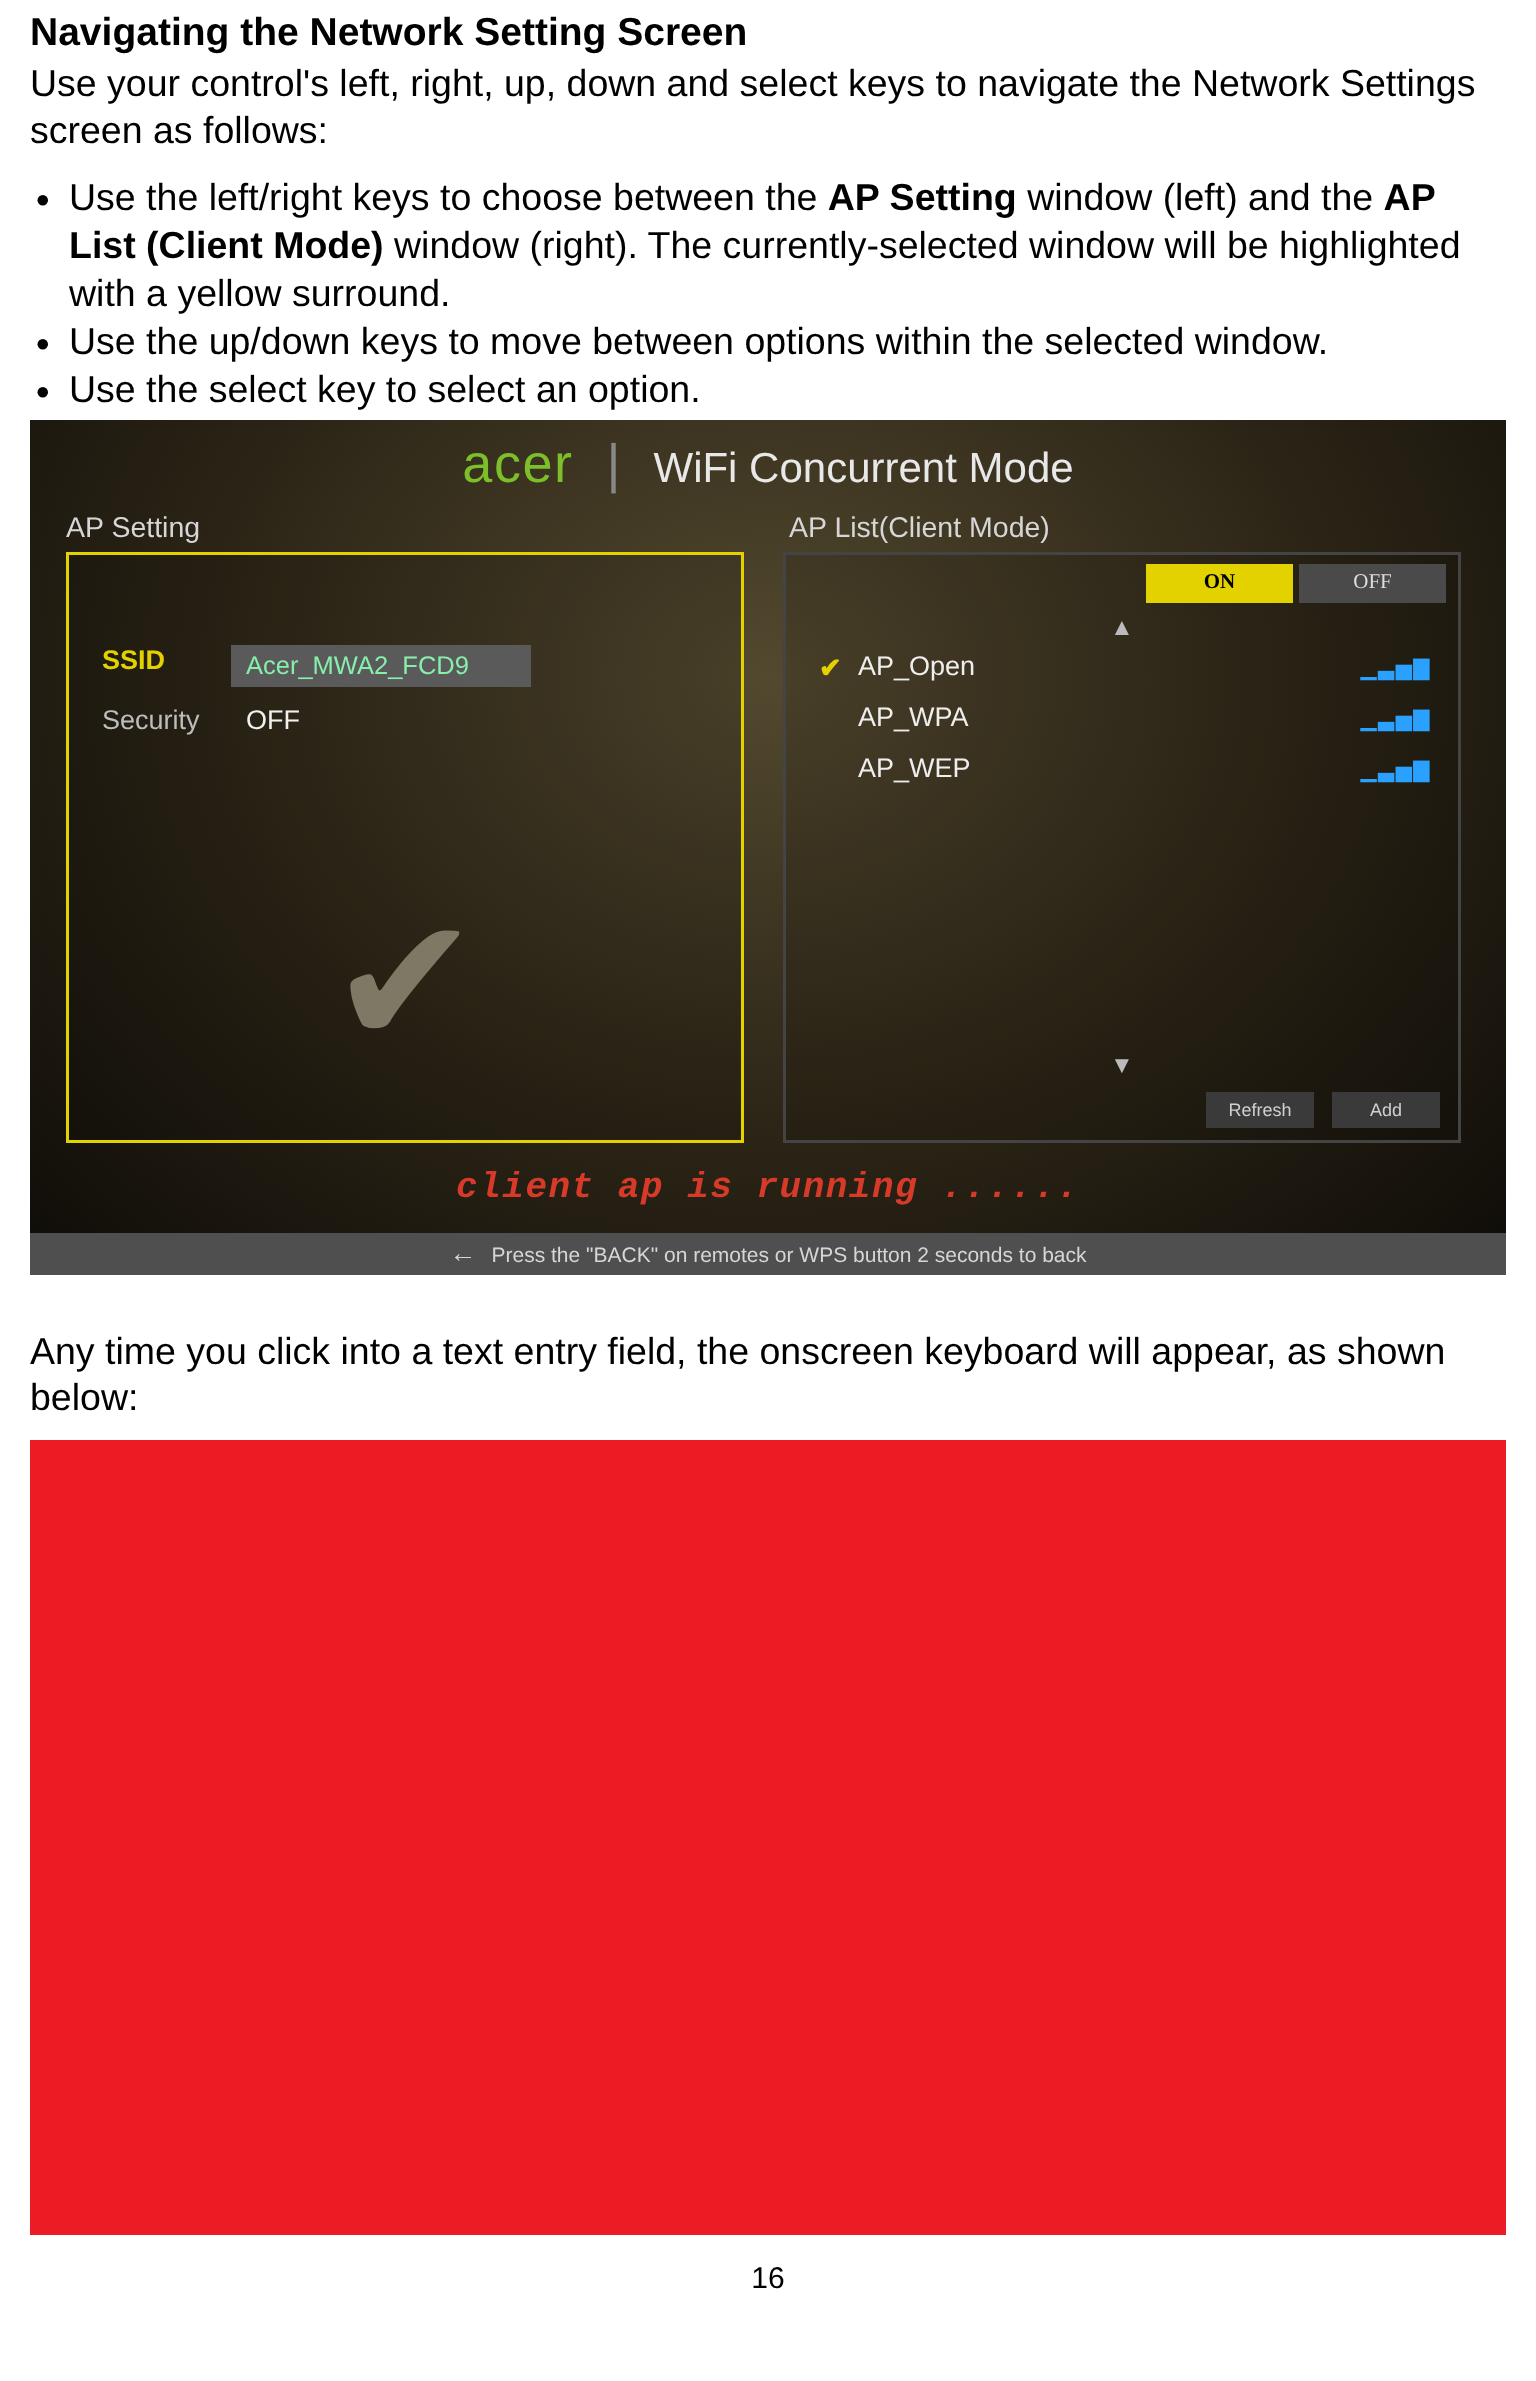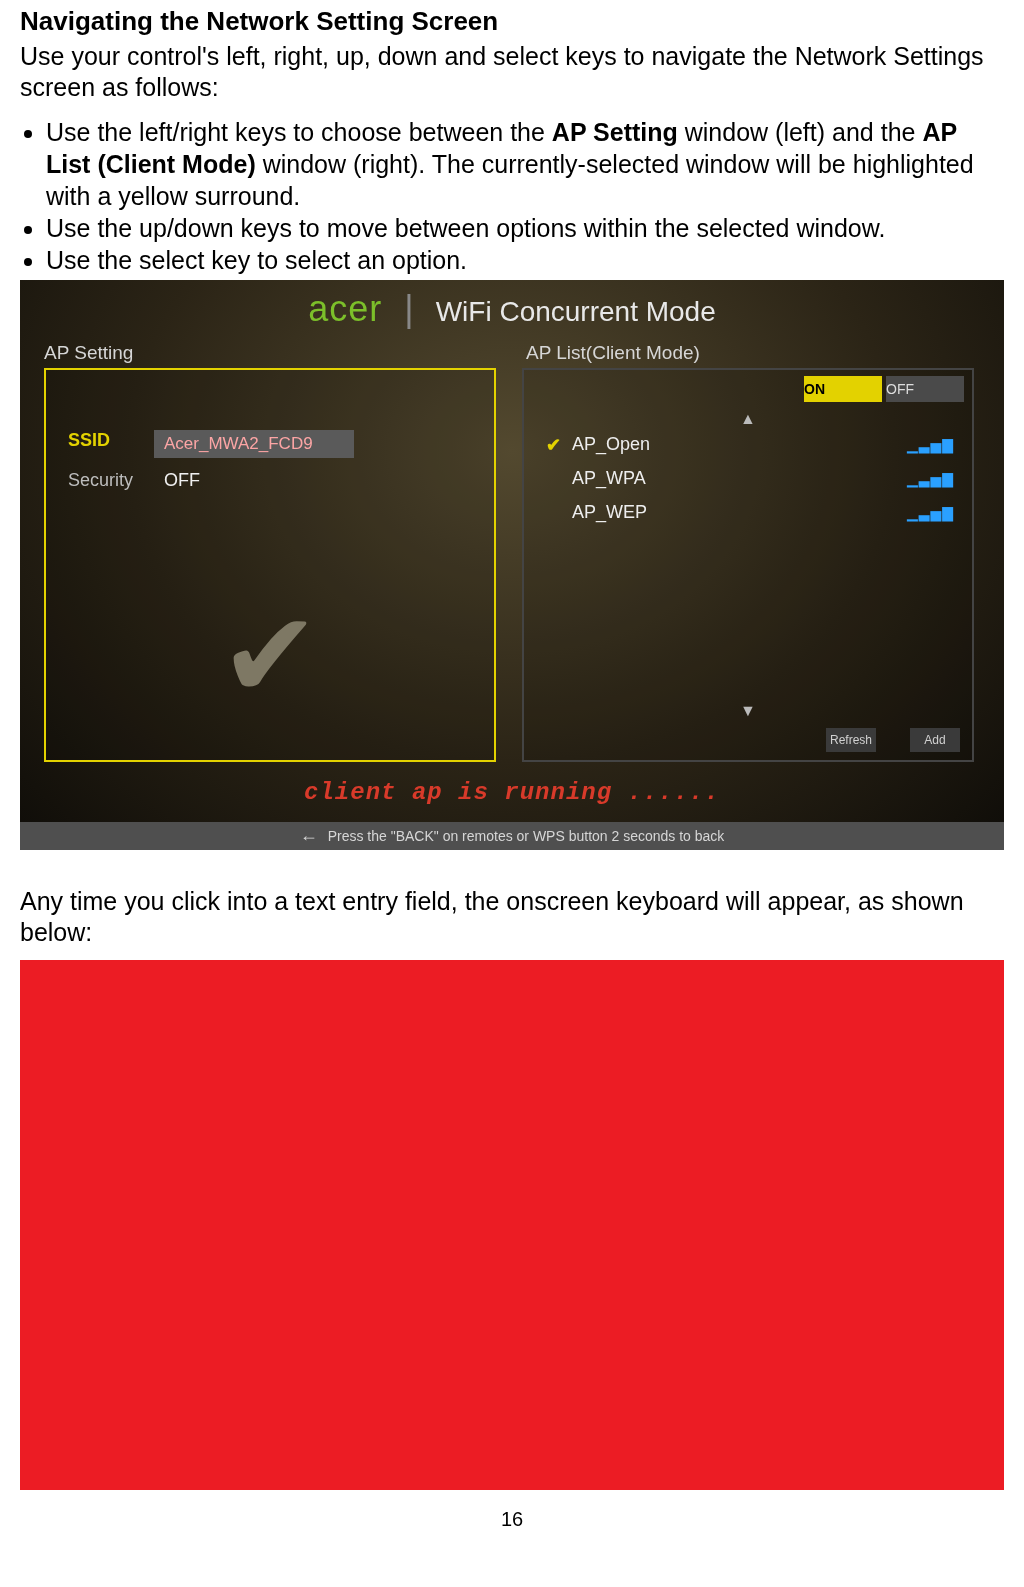--- a/index.html
+++ b/index.html
@@ -52,52 +52,52 @@
   .panel.left  { top:88px; left:24px;  width:452px; height:394px; border-color:#e3d200; }
   .panel.right { top:88px; left:502px; width:452px; height:394px; }
 
   .field-row { position:absolute; left:22px; display:flex; align-items:flex-start; }
   .ssid-row  { top:60px; }
   .sec-row   { top:100px; }
   .lbl-ssid  { color:#e3d200; font-weight:bold; width:86px; font-size:18px; }
   .lbl-sec   { color:#bdbdbd; width:86px; font-size:18px; }
   .ssid-val  {
     width:200px; height:28px; line-height:28px; padding:0 10px;
-    background:#5a5a5a; color:#fca5a5; font-size:17px;
+    background:#5a5a5a; color:#86efac; font-size:17px;
   }
   .sec-val { color:#f0f0f0; font-size:18px; padding-left:10px; }
 
   .big-check {
     position:absolute; left:50%; top:225px; transform:translateX(-50%);
     color:#7e7864; font-size:120px; line-height:1;
   }
 
   .on-off { position:absolute; top:6px; right:8px; display:flex; }
   .pill {
-    width:78px; height:26px; line-height:26px; text-align:left;
-    font-size:14px; color:#222; background:#555; margin-left:4px;
+    width:98px; height:26px; line-height:26px; text-align:center;
+    font-size:14px; color:#222; background:#555; margin-left:4px;font-family:Liberation Serif, serif;
   }
   .pill.on  { background:#e3d200; color:#000; font-weight:bold; }
   .pill.off { background:#4a4a4a; color:#ddd; }
 
   .arrow { position:absolute; left:50%; transform:translateX(-50%); color:#bbb; font-size:16px; }
   .arrow.up   { top:40px; }
   .arrow.down { bottom:40px; }
 
   .ap-row {
     position:absolute; left:22px; right:18px; height:30px;
     display:flex; align-items:center; font-size:18px; color:#eee;
   }
   .ap-row .tick { width:26px; color:#e3d200; font-weight:bold; }
   .ap-row .nm   { flex:1; }
   .sig { color:#2aa0ff; font-size:14px; letter-spacing:1px; }
   .r1 { top:60px; } .r2 { top:94px; } .r3 { top:128px; }
 
   .small-btn {
-    position:absolute; bottom:8px; width:50px; height:24px; line-height:24px;
+    position:absolute; bottom:8px; width:72px; height:24px; line-height:24px;
     text-align:center; background:#3a3a3a; color:#d0d0d0; font-size:12px;
   }
   .btn-refresh { right:96px; }
   .btn-add     { right:12px; }
 
   .status-line {
     position:absolute; bottom:44px; width:100%; text-align:center;
     color:#d83a2a; font-style:italic; font-weight:bold; font-size:24px;
     letter-spacing:1px;
     font-family:Liberation Mono, monospace;

